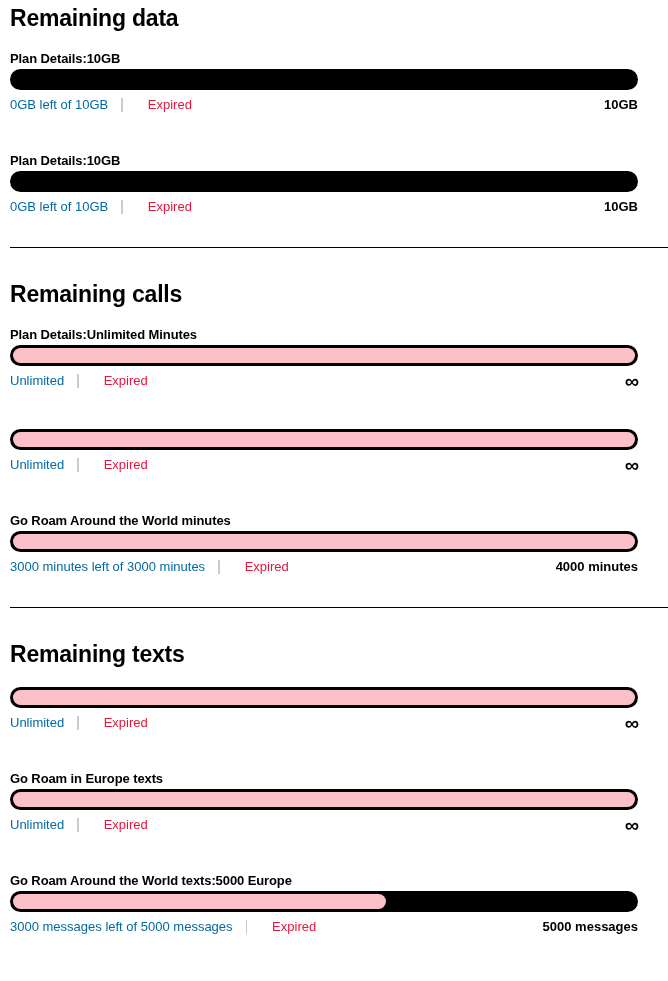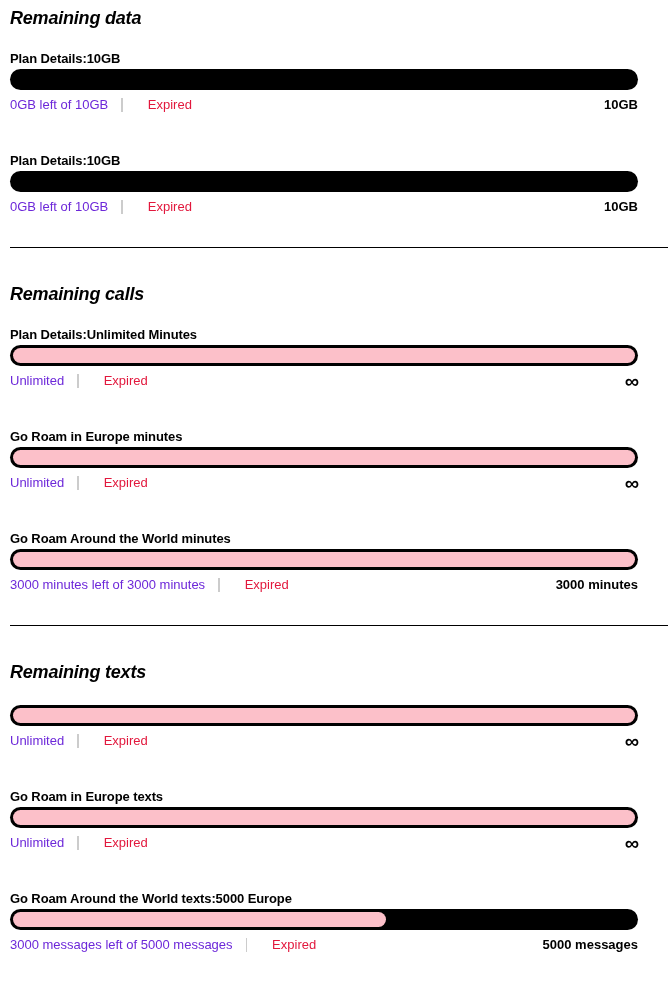--- a/index.html
+++ b/index.html
@@ -13,26 +13,25 @@
     width: 668px;
     min-height: 981px;
     padding-top: 8px;
     box-sizing: border-box;
     overflow: hidden;
   }
   main { display: block; }
   section { display: block; }
 
   h2.section-heading {
-    font-size: 18px;
+    font-size: 23px;
     line-height: 20px;
     font-weight: 700;
     letter-spacing: -0.2px;
     margin: 0 0 23px 10px;
-    font-style: italic;
   }
 
   .block { width: 628px; margin-left: 10px; }
   .block + .block { margin-top: 40px; }
 
   .meter-label {
     font-size: 13px;
     font-weight: 700;
     line-height: 15px;
     margin-bottom: 3px;
@@ -56,21 +55,21 @@
   }
 
   .info-row {
     display: flex;
     align-items: center;
     margin-top: 7px;
     height: 16px;
     font-size: 13px;
     line-height: 16px;
   }
-  .left-text { color: #6d28d9; white-space: nowrap; }
+  .left-text { color: #0369a1; white-space: nowrap; }
   .sep {
     display: inline-block;
     width: 1.5px;
     height: 14px;
     background: #cccccc;
     margin: 0 17px 0 13px;
     flex: 0 0 auto;
   }
   .status-expired { color: #e2183d; white-space: nowrap; padding-left: 8px; }
   .right-value { margin-left: auto; white-space: nowrap; font-weight: bold; }
@@ -134,42 +133,41 @@
     </div>
     <div class="info-row">
       <span class="left-text">Unlimited</span>
       <span class="sep"></span>
       <span class="status-expired" style="color: rgb(226, 24, 61);">Expired</span>
       <span class="right-value infinity">∞</span>
     </div>
   </div>
 
   <div class="block">
-    <div class="meter-label">Go Roam in Europe minutes</div>
     <div class="bar">
       <div class="bar-fill" style="width: calc(100% - 6px); background: rgb(252, 192, 201);"></div>
     </div>
     <div class="info-row">
       <span class="left-text">Unlimited</span>
       <span class="sep"></span>
       <span class="status-expired" style="color: rgb(226, 24, 61);">Expired</span>
       <span class="right-value infinity">∞</span>
     </div>
   </div>
 
   <div class="block">
     <div class="meter-label">Go Roam Around the World minutes</div>
     <div class="bar">
       <div class="bar-fill" style="width: calc(100% - 6px); background: rgb(252, 192, 201);"></div>
     </div>
     <div class="info-row">
       <span class="left-text">3000 minutes left of 3000 minutes</span>
       <span class="sep"></span>
       <span class="status-expired" style="color: rgb(226, 24, 61);">Expired</span>
-      <span class="right-value">3000 minutes</span>
+      <span class="right-value">4000 minutes</span>
     </div>
   </div>
 </div>
   </section>
 <hr class="divider">
   <section>
     <h2 class="section-heading">Remaining texts</h2>
     <div class="blocks">
   <div class="block">
     <div class="bar">

